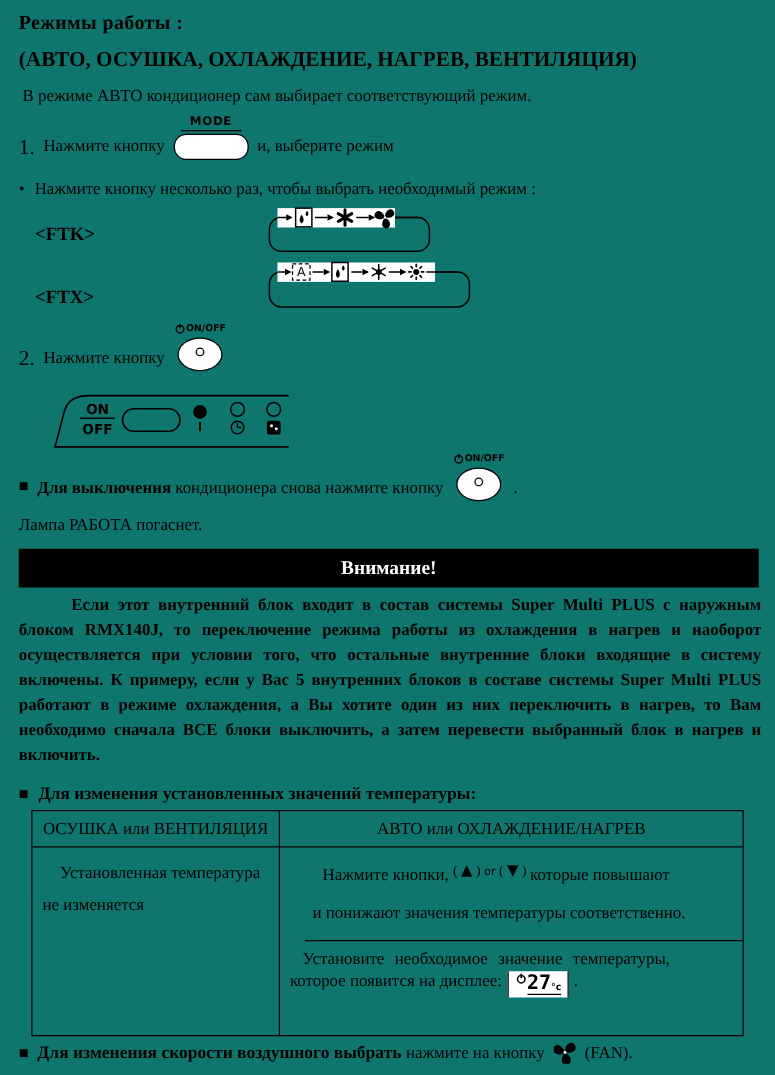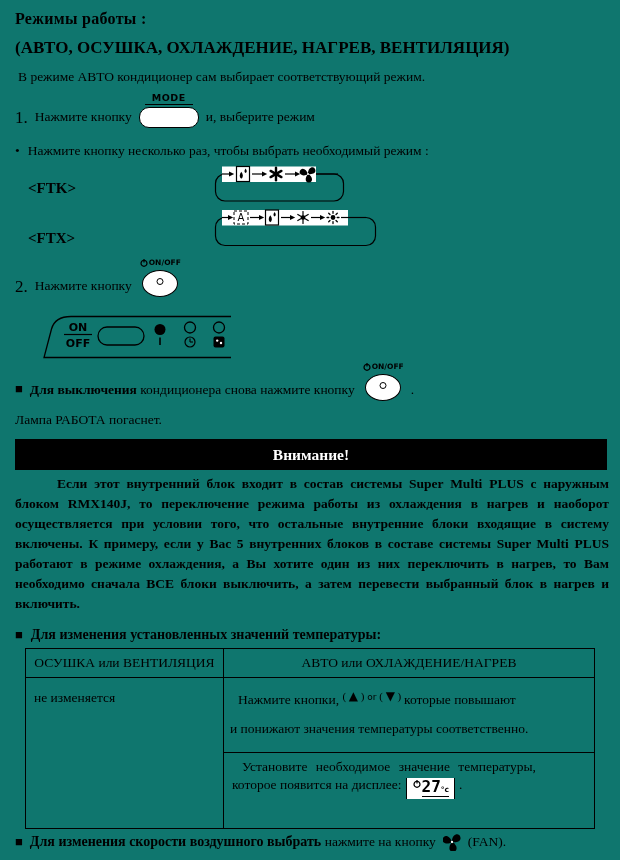--- a/index.html
+++ b/index.html
@@ -36,28 +36,28 @@
             text-align:justify;text-indent:42px;}
   .sect-head{left:15px;top:627px;font-size:14px;display:flex;gap:8px;align-items:baseline;}
   .sect-head .marker{padding-bottom:0;}
   .temp-table{left:25px;top:648px;width:568px;display:grid;grid-template-columns:198px 1fr;
               grid-template-rows:29px 75px 75px;border:1.3px solid #000;font-size:13.5px;}
   .tt-h1{grid-column:1;grid-row:1;border-right:1.3px solid #000;border-bottom:1.3px solid #000;
          display:flex;align-items:center;justify-content:center;}
   .tt-h2{grid-column:2;grid-row:1;border-bottom:1.3px solid #000;display:flex;align-items:center;justify-content:center;}
   .tt-left{grid-column:1;grid-row:2/4;border-right:1.3px solid #000;padding:7px 8px 0 8px;line-height:26px;}
   .tt-left .l1{text-indent:14px;}
-  .tt-r1{grid-column:2;grid-row:2;border-bottom:1.3px solid #000;padding:8px 8px 0 6px;line-height:27px;}
+  .tt-r1{grid-column:2;grid-row:2;border-bottom:1.3px solid #000;padding:8px 8px 0 6px;line-height:27px;margin-left:20px;}
   .tt-r1 .l1{text-indent:8px;white-space:nowrap;}
   .btn-group{font-size:11px;font-family:"Liberation Serif",serif;position:relative;top:-4px;}
   .btn-group .tri{font-size:12px;font-family:"DejaVu Sans",sans-serif;}
   .btn-group .or{font-size:9px;font-family:"DejaVu Sans",sans-serif;}
   .tt-r2{grid-column:2;grid-row:3;padding:6px 8px 0 8px;}
   .tt-r2 .l1{word-spacing:5px;text-indent:10px;}
-  .tt-r2 .l2{display:flex;align-items:center;gap:4px;margin-top:2px;}
+  .tt-r2 .l2{display:flex;align-items:flex-start;gap:4px;margin-top:2px;}
   .tt-r2 .l2 .txt{padding-bottom:6px;}
   .lcd{display:inline-flex;flex-direction:row;align-items:flex-start;border-left:1.6px solid #000;
        border-right:1.6px solid #000;padding:1px 5px 2px 5px;background:#fff;}
   .lcd-digits{font-family:"DejaVu Sans Mono","Liberation Mono",monospace;font-weight:bold;font-size:16px;
               line-height:1;border-bottom:1.6px solid #000;padding-bottom:1px;display:flex;align-items:flex-end;}
   .lcd-unit{font-size:7.5px;font-family:"DejaVu Sans",sans-serif;line-height:1;padding-bottom:1px;}
   .fan-row{left:15px;top:833px;font-size:14px;display:flex;align-items:center;gap:7px;}
 </style>
 </head>
 <body>
@@ -238,20 +238,21 @@
 
   <div class="abs sect-head">
     <span class="marker">■</span>
     <span class="b">Для изменения установленных значений температуры:</span>
   </div>
 
   <div class="abs temp-table">
     <div class="tt-h1">ОСУШКА или ВЕНТИЛЯЦИЯ</div>
     <div class="tt-h2">АВТО или  ОХЛАЖДЕНИЕ/НАГРЕВ</div>
     <div class="tt-left">
+      <div class="l1">Установленная температура</div>
       <div class="l2">не изменяется</div>
     </div>
     <div class="tt-r1">
       <div class="l1">
         <span>Нажмите кнопки,</span>
         <span class="btn-group">
           <span>(</span>
           <span class="tri">▲</span>
           <span>)</span>
           <span class="or">or</span>

